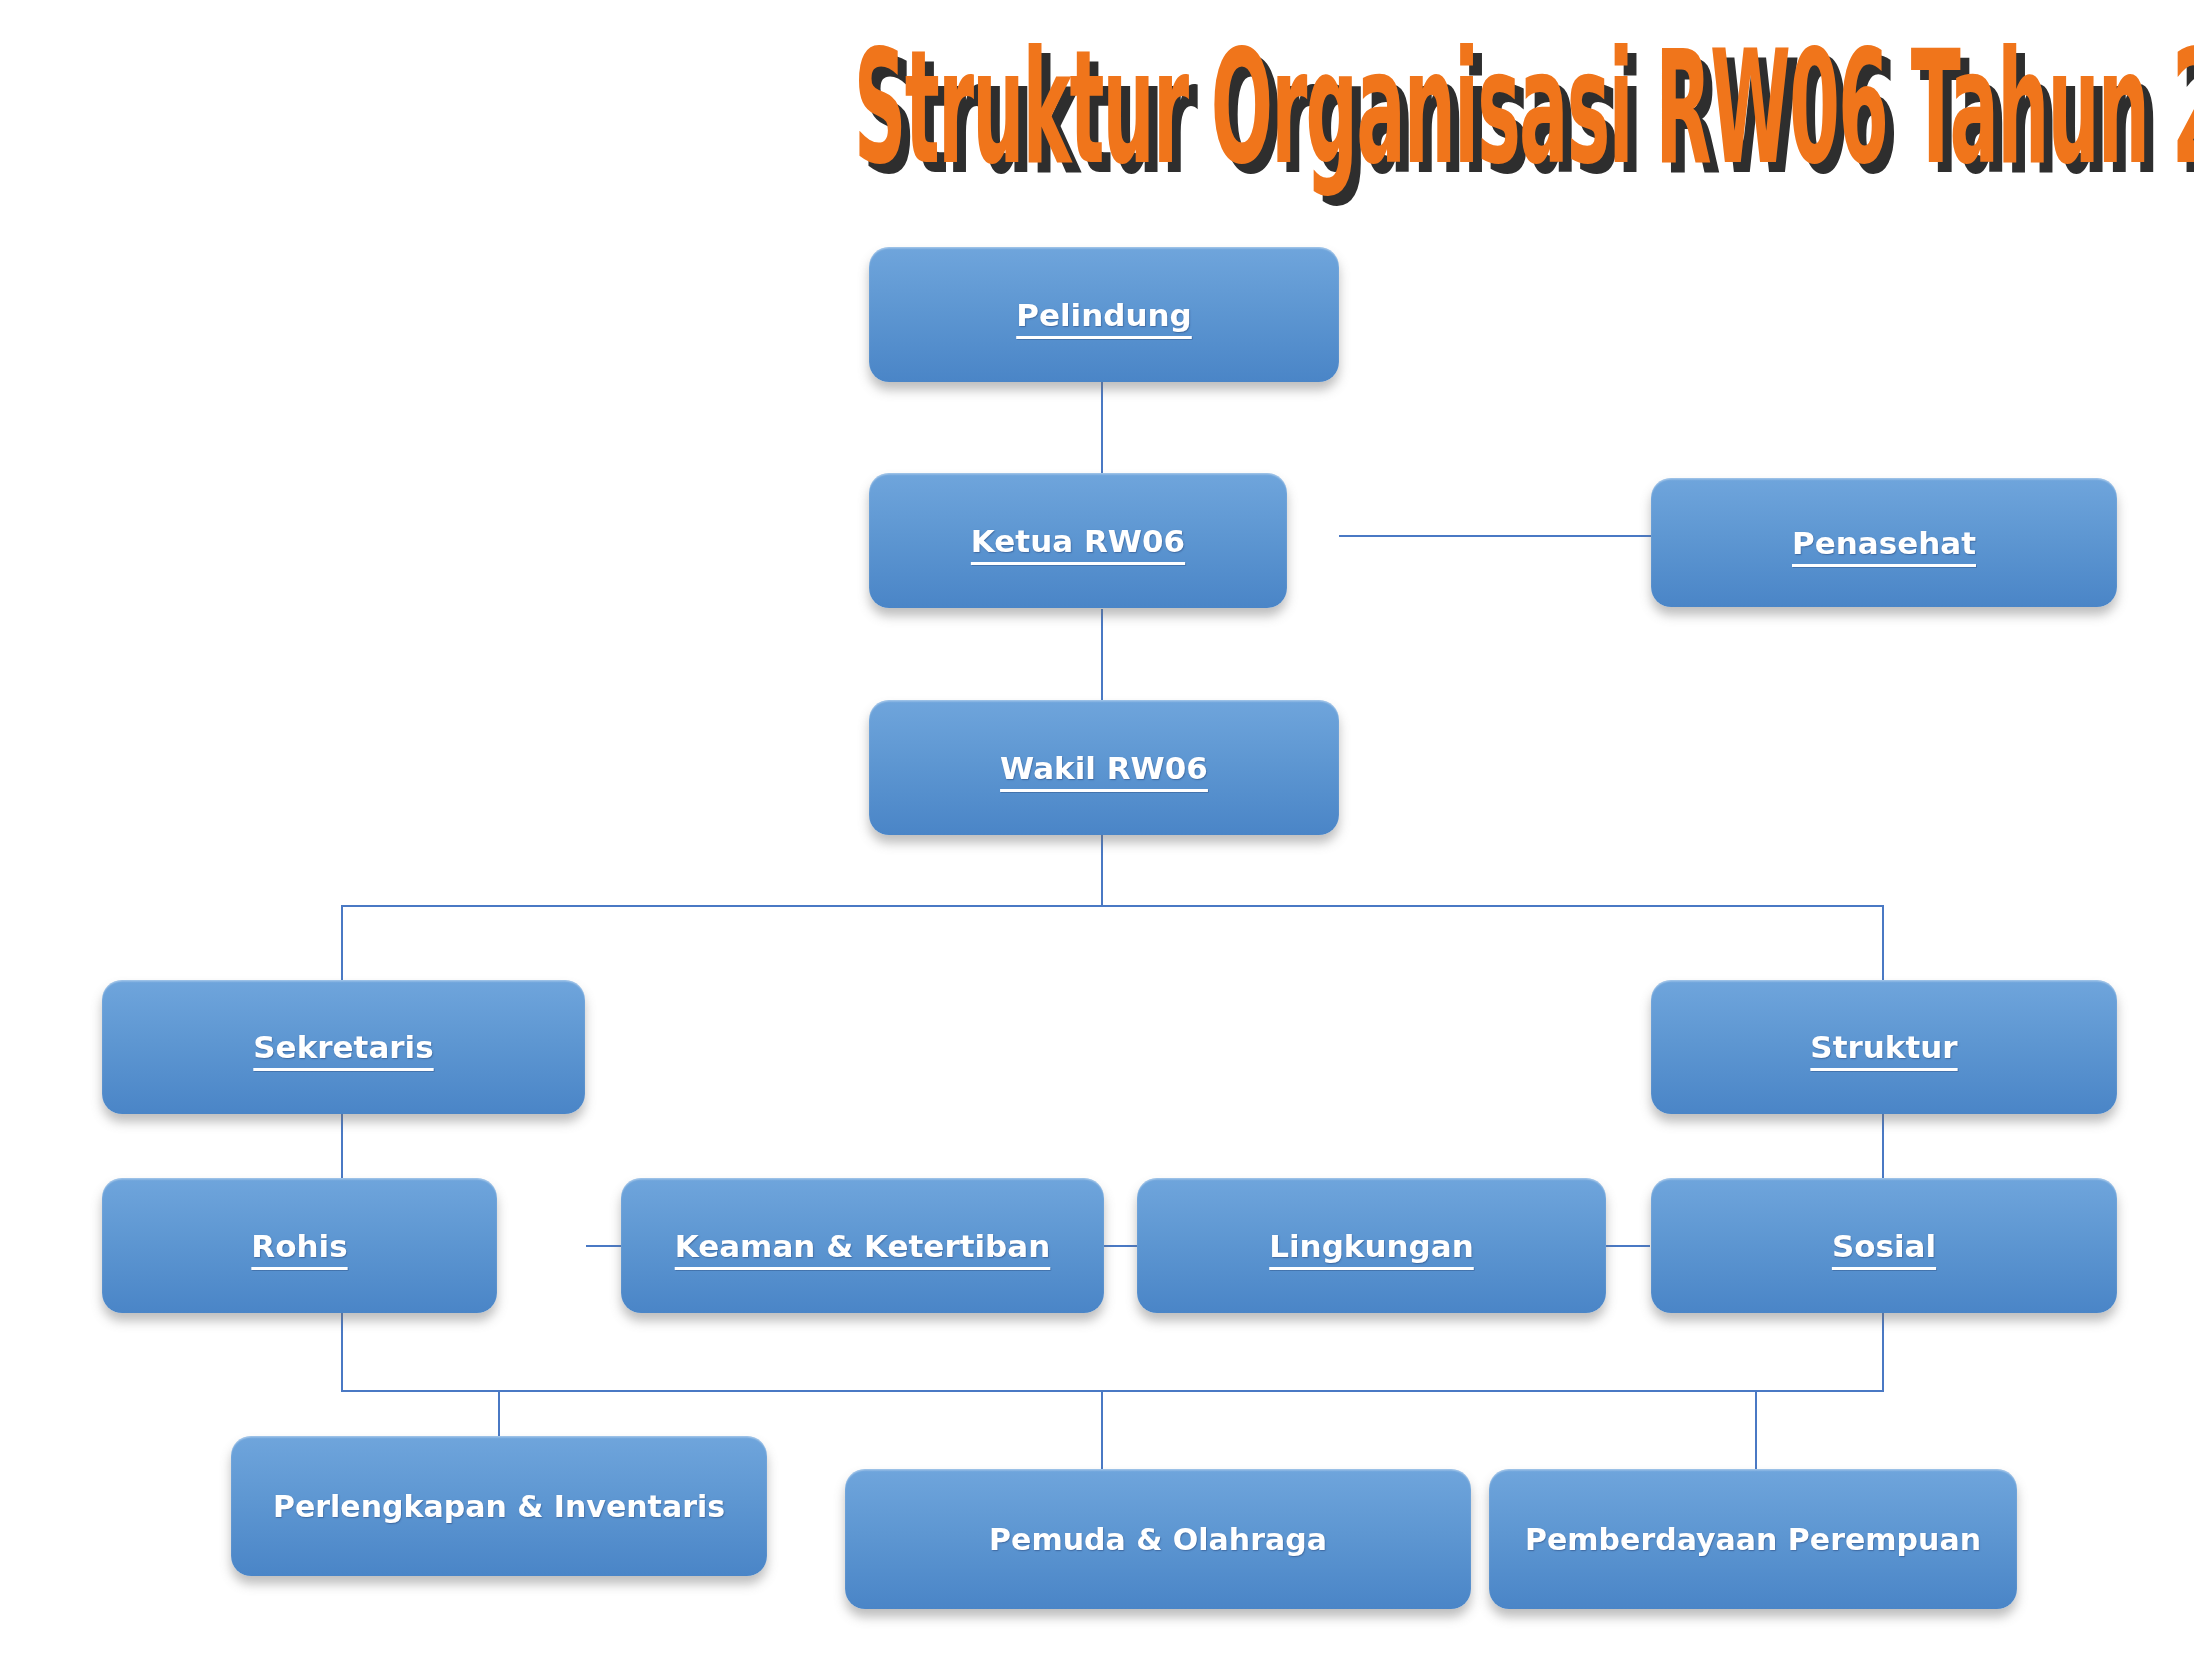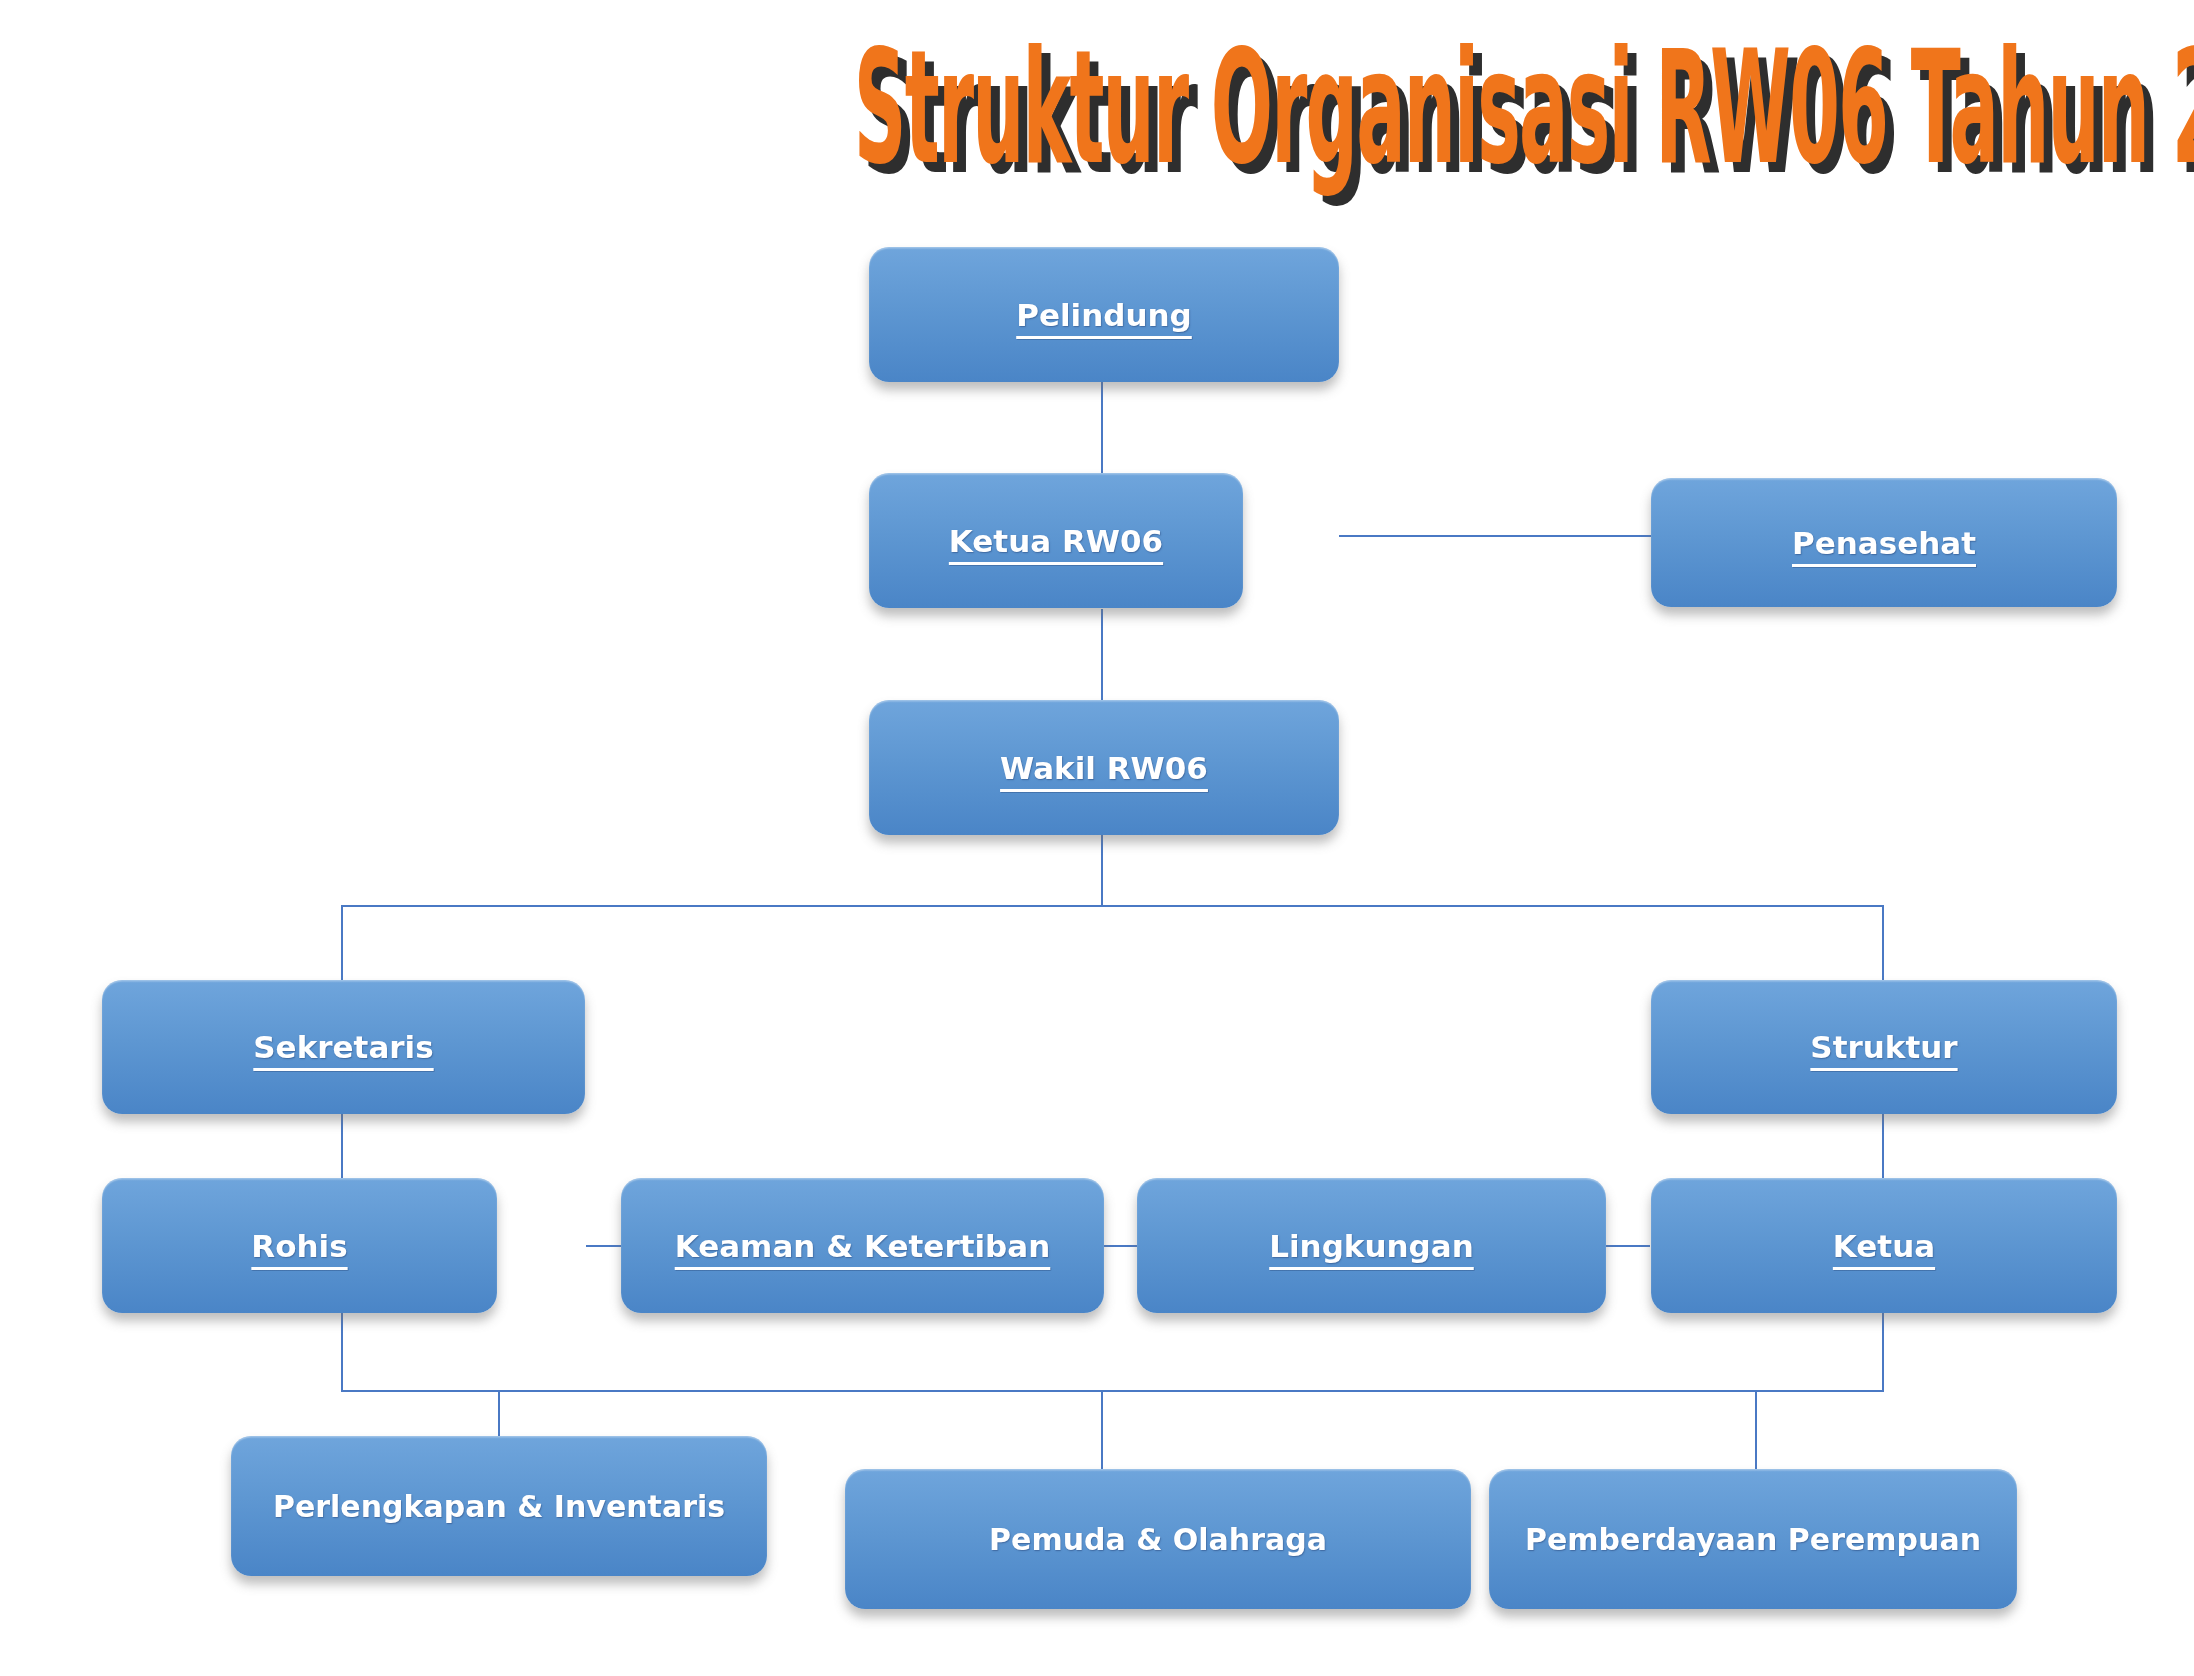--- a/index.html
+++ b/index.html
@@ -84,21 +84,21 @@
 <div class="line v" style="left:498px;top:1390px;height:80px"></div>
 
 <div class="line v" style="left:1101px;top:1390px;height:80px"></div>
 
 <div class="line v" style="left:1755px;top:1390px;height:80px"></div>
 
 <div class="node underlined" style="left:869px;top:247px;width:470px;height:135px">
   <span class="label">Pelindung</span>
 </div>
 
-<div class="node underlined" style="left:869px;top:473px;width:374px;height:135px">
+<div class="node underlined" style="left:869px;top:473px;width:418px;height:135px">
   <span class="label">Ketua RW06</span>
 </div>
 
 <div class="node underlined" style="left:1651px;top:478px;width:466px;height:129px">
   <span class="label">Penasehat</span>
 </div>
 
 <div class="node underlined" style="left:869px;top:700px;width:470px;height:135px">
   <span class="label">Wakil RW06</span>
 </div>
@@ -117,21 +117,21 @@
 
 <div class="node underlined" style="left:621px;top:1178px;width:483px;height:135px">
   <span class="label">Keaman &amp; Ketertiban</span>
 </div>
 
 <div class="node underlined" style="left:1137px;top:1178px;width:469px;height:135px">
   <span class="label">Lingkungan</span>
 </div>
 
 <div class="node underlined" style="left:1651px;top:1178px;width:466px;height:135px">
-  <span class="label">Ketua</span>
+  <span class="label">Sosial</span>
 </div>
 
 <div class="node wide" style="left:231px;top:1436px;width:536px;height:140px">
   <span class="label">Perlengkapan &amp; Inventaris</span>
 </div>
 
 <div class="node wide" style="left:845px;top:1469px;width:626px;height:140px">
   <span class="label">Pemuda &amp; Olahraga</span>
 </div>
 

